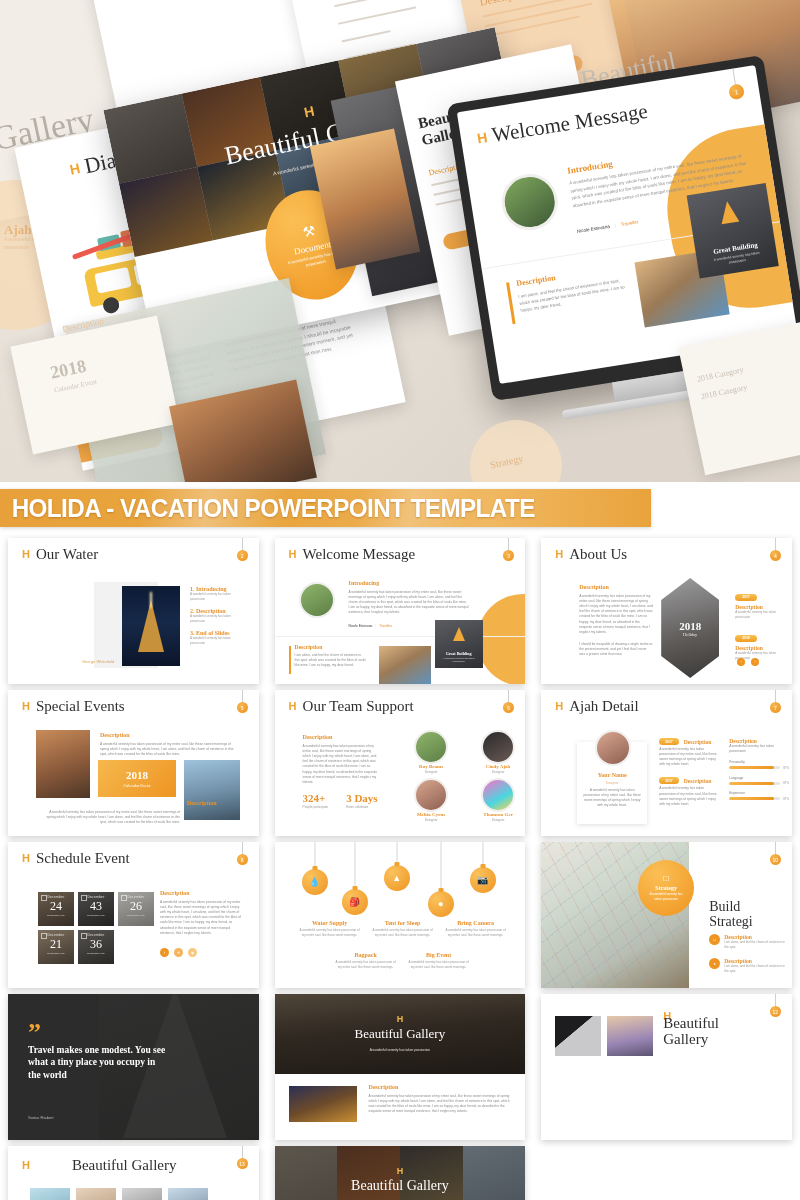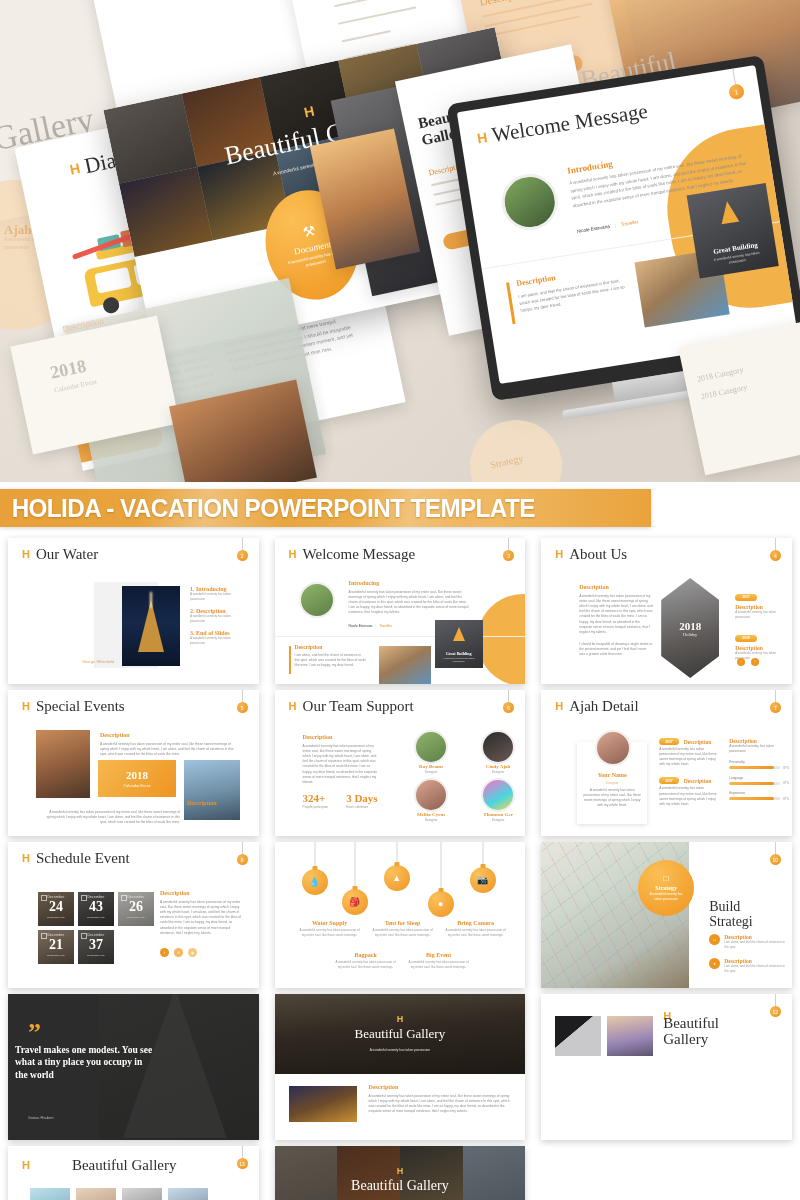--- a/index.html
+++ b/index.html
@@ -169,21 +169,21 @@
 
   .bar-bg{ height:3px; background:#e6e6e6; border-radius:2px; overflow:hidden; }
   .bar-fill{ height:100%; background:linear-gradient(90deg,#f6b84e,#ed9522); border-radius:2px;}
   .bar-lbl{ font-size:3.2px; color:#7d7d7d; margin-bottom:1.5px;}
   .bar-pct{ font-size:3px; color:#9a9a9a; }
 
   .daycard{
     position:relative; overflow:hidden; color:#fff; text-align:center;
   }
   .daycard .mon{ font-size:3.2px; color:#e9e4de; margin-top:3px; letter-spacing:.3px;}
-  .daycard .num{ font-family:"Liberation Serif", serif; font-size:14px; font-weight:bold; line-height:1; margin-top:1px;}
+  .daycard .num{ font-family:"Liberation Serif", serif; font-size:12px; font-weight:normal; line-height:1; margin-top:1px;}
   .daycard .cap{ font-size:2.5px; color:#ddd6ce; margin-top:2px; line-height:1.3;}
   .daycard .ic{ position:absolute; left:3px; top:3px; width:6px; height:6px; border:.6px solid rgba(255,255,255,.6);}
 
   .ornament{ position:absolute; }
   .orn-ball{
     width:26px; height:26px; border-radius:50%;
     background:radial-gradient(circle at 32% 28%, #fbc25d, #ee9420);
     display:flex; align-items:center; justify-content:center;
     color:#fff;
   }
@@ -609,21 +609,21 @@
         </div>
         <div class="daycard" style="background:linear-gradient(160deg,#7d6e5c,#3e362e);">
           <div class="ic"></div>
           <div class="mon">December</div>
           <div class="num">21</div>
           <div class="cap">Destination Trip</div>
         </div>
         <div class="daycard" style="background:linear-gradient(160deg,#55524e,#2a2927);">
           <div class="ic"></div>
           <div class="mon">December</div>
-          <div class="num">37</div>
+          <div class="num">36</div>
           <div class="cap">Destination Trip</div>
         </div>
       </div>
       <div class="h-orange" style="position:absolute;left:152px;top:48px;font-size:6px;">Description</div>
       <div class="body-txt" style="position:absolute;left:152px;top:58px;width:84px;">A wonderful serenity has taken possession of my entire soul, like these sweet mornings of spring which I enjoy with my whole heart, I am alone, and feel the charm of existence in this spot, which was created for the bliss of souls like mine. I am so happy, my dear friend, so absorbed in the exquisite sense of mere tranquil existence, that I neglect my talents.</div>
       <div style="position:absolute;left:152px;top:106px;display:flex;gap:5px;">
         <span class="sq-social sq-f" style="width:9px;height:9px;">t</span>
         <span class="sq-social sq-o" style="width:9px;height:9px;">❊</span>
         <span class="sq-social sq-l" style="width:9px;height:9px;">◉</span>
       </div>
@@ -713,21 +713,21 @@
       </div>
     </div>
   </div>
 
   <div class="cellwrap">
     <div class="slide quote-slide">
       <div style="position:absolute;right:0;top:0;width:160px;height:146px;background:linear-gradient(160deg,#3a3a38,#232321);opacity:.9;"></div>
       <div style="position:absolute;right:32px;top:-6px;width:0;height:0;border-left:52px solid transparent;border-right:52px solid transparent;border-bottom:150px solid rgba(85,85,82,.55);"></div>
       <div style="position:absolute;inset:0;background:rgba(40,40,40,.55);"></div>
       <div class="quote-mark" style="position:absolute;left:20px;top:30px;">”</div>
-      <div class="quote-big" style="position:absolute;left:7px;top:50px;width:140px;">Travel makes one modest. You see what a tiny place you occupy in the world</div>
+      <div class="quote-big" style="position:absolute;left:20px;top:50px;width:140px;">Travel makes one modest. You see what a tiny place you occupy in the world</div>
       <div class="quote-by" style="position:absolute;left:20px;top:114px;">Gustav Flaubert</div>
     </div>
   </div>
 
   <div class="cellwrap">
     <div class="slide">
       <div class="gal-hero" style="position:absolute;left:0;top:0;width:100%;height:80px;background:linear-gradient(175deg,#6b5e4e 0%,#3a3028 45%,#1f1a16 100%);">
         <div style="position:absolute;inset:0;background:rgba(30,25,20,.35);"></div>
         <div style="position:absolute;left:50%;transform:translateX(-50%);top:20px;color:#f0b44a;font-weight:bold;font-size:9px;">H</div>
         <div class="ttl" style="position:absolute;left:0;top:32px;width:100%;">Beautiful Gallery</div>

